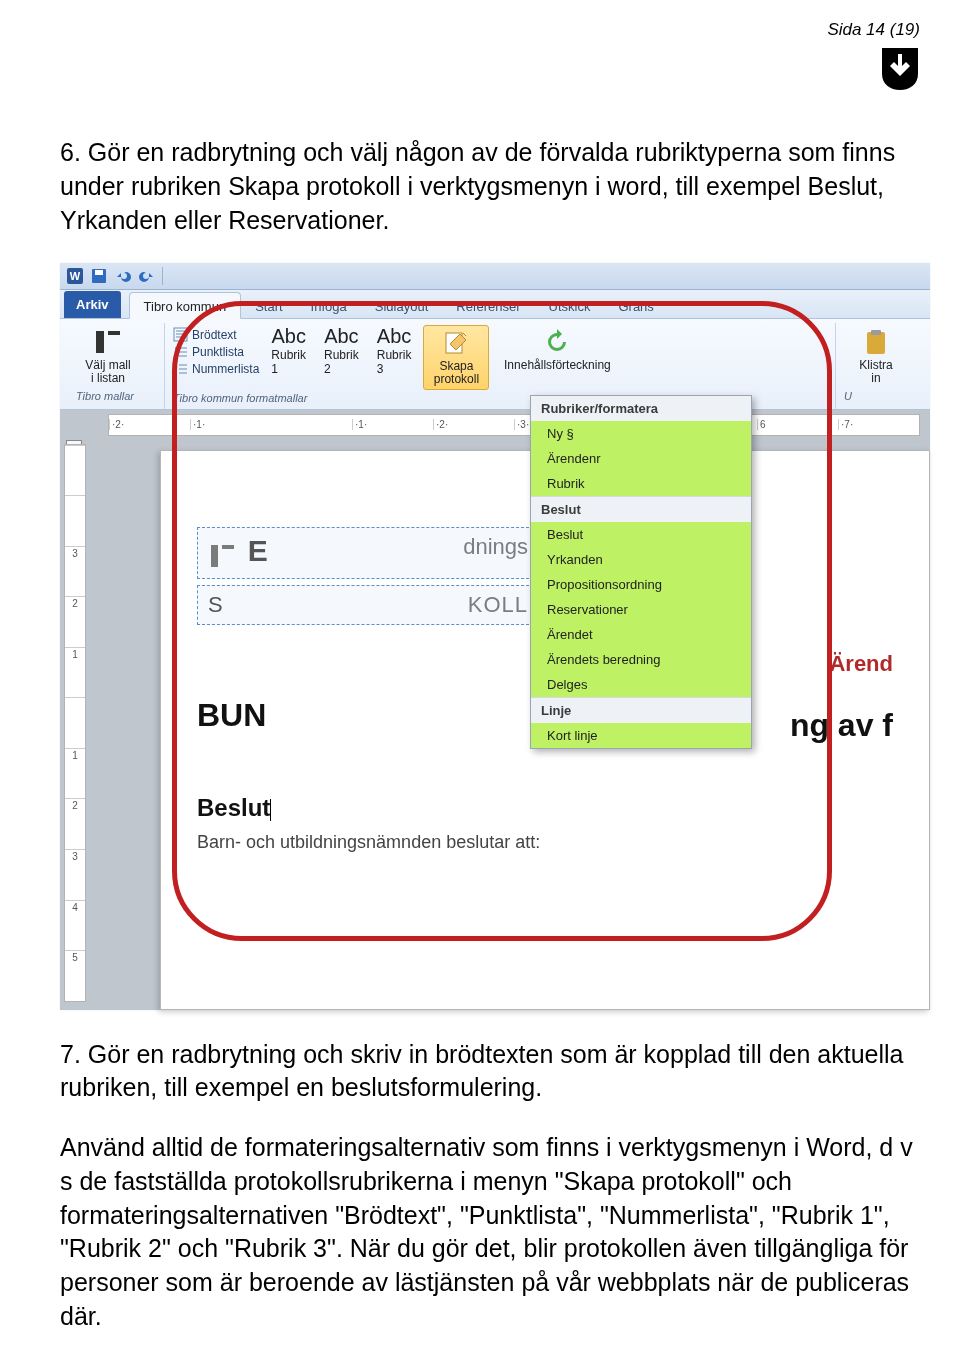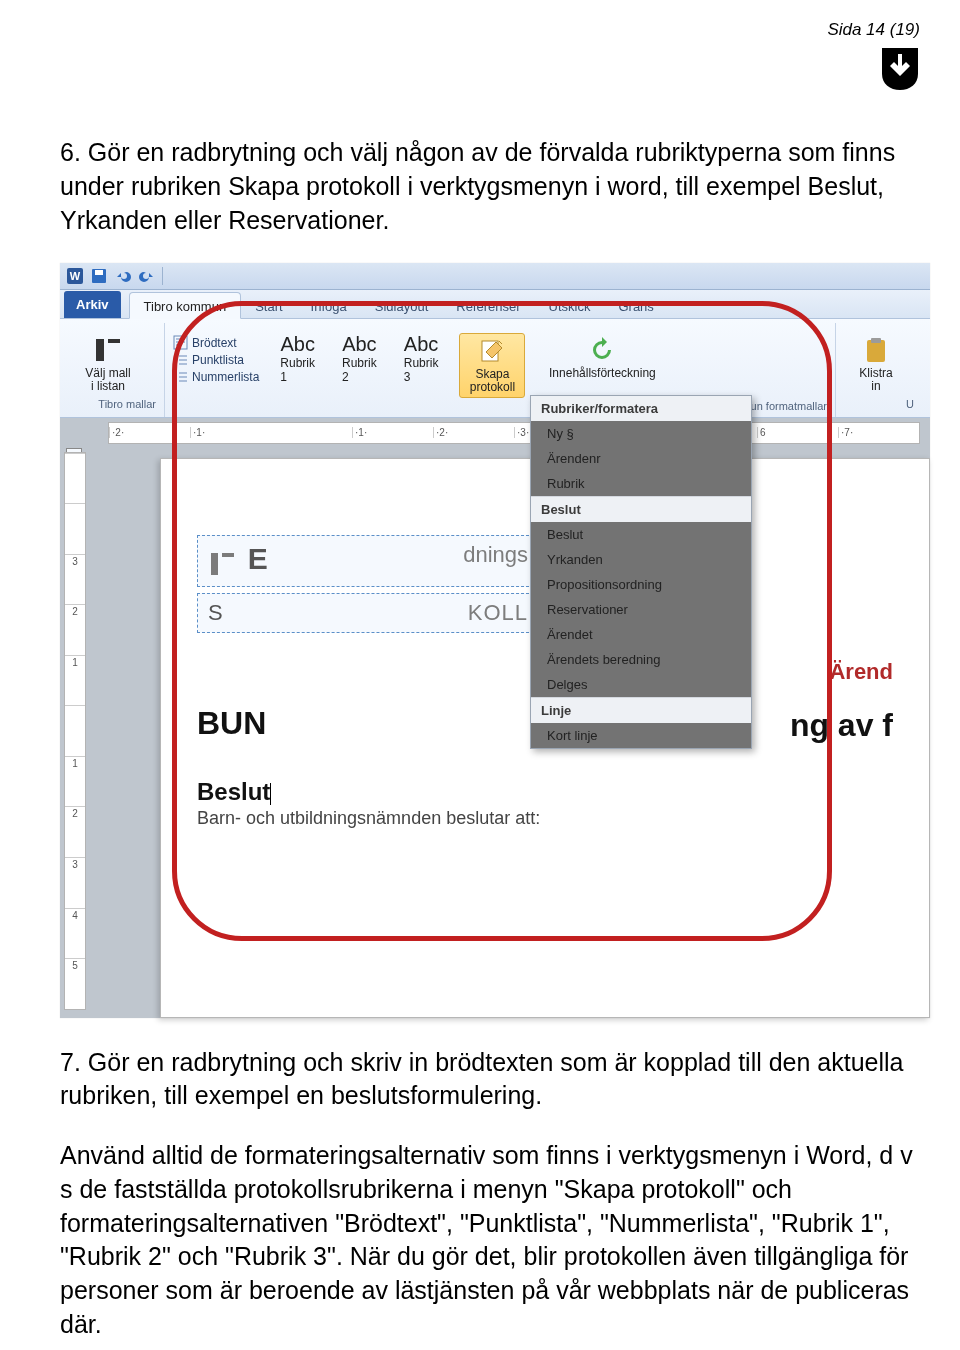--- a/index.html
+++ b/index.html
@@ -97,25 +97,26 @@
     display:flex;
   }
   .group {
     padding: 2px 8px 2px 8px;
     border-right:1px solid #c6d4e7;
     display:flex;
     flex-direction:column;
   }
   .group-title {
     font-size:11px;
-    text-align:right;
+    text-align:left;
     color:#51647e;
     padding:2px 0 3px;
-  }
-  .group-items { display:flex; align-items:flex-start; gap:15px;margin-top:8px; }
+    font-style:italic;
+  }
+  .group-items { display:flex; align-items:flex-start; gap:6px; }
   .bigbtn {
     width:60px;
     text-align:center;
     padding:2px;
     border-radius:3px;
   }
   .bigbtn.highlight {
     background: linear-gradient(#ffe7a2,#ffd36b);
     border:1px solid #d9a93a;
   }
@@ -163,32 +164,32 @@
   .page-sheet .glyph {
     width:30px;height:30px;display:inline-block;vertical-align:middle;
   }
   .dash-box {
     border:1px dashed #5b8fc8;
     padding:6px 10px;
     margin:6px 0;
     background:#f5f9fe;
     width:320px;
   }
-  .doc-line { font-size:22px; color:#7d7d7d; margin:2px 0; }
+  .doc-line { font-size:22px; color:#7d7d7d; margin:10px 0; }
   .doc-line.black { color:#111; font-weight:700; font-size:24px;}
   .doc-line.red { color:#b12a2a; font-weight:700;}
   .doc-line.big { font-size:32px; font-weight:700; color:#111;text-align:right;}
 
   
   .ddmenu {
     position:absolute;
     top:132px;
     left:470px;
     width:220px;
-    background:#737373;
+    background:#bef264;
     border:1px solid #9aa5b3;
     box-shadow:3px 3px 7px rgba(0,0,0,.3);
     font-size:13px;
     z-index:5;
   }
   .ddmenu .hdr {
     background:#eef1f5;
     padding:5px 10px;
     font-weight:600;
     color:#3b3b3b;

